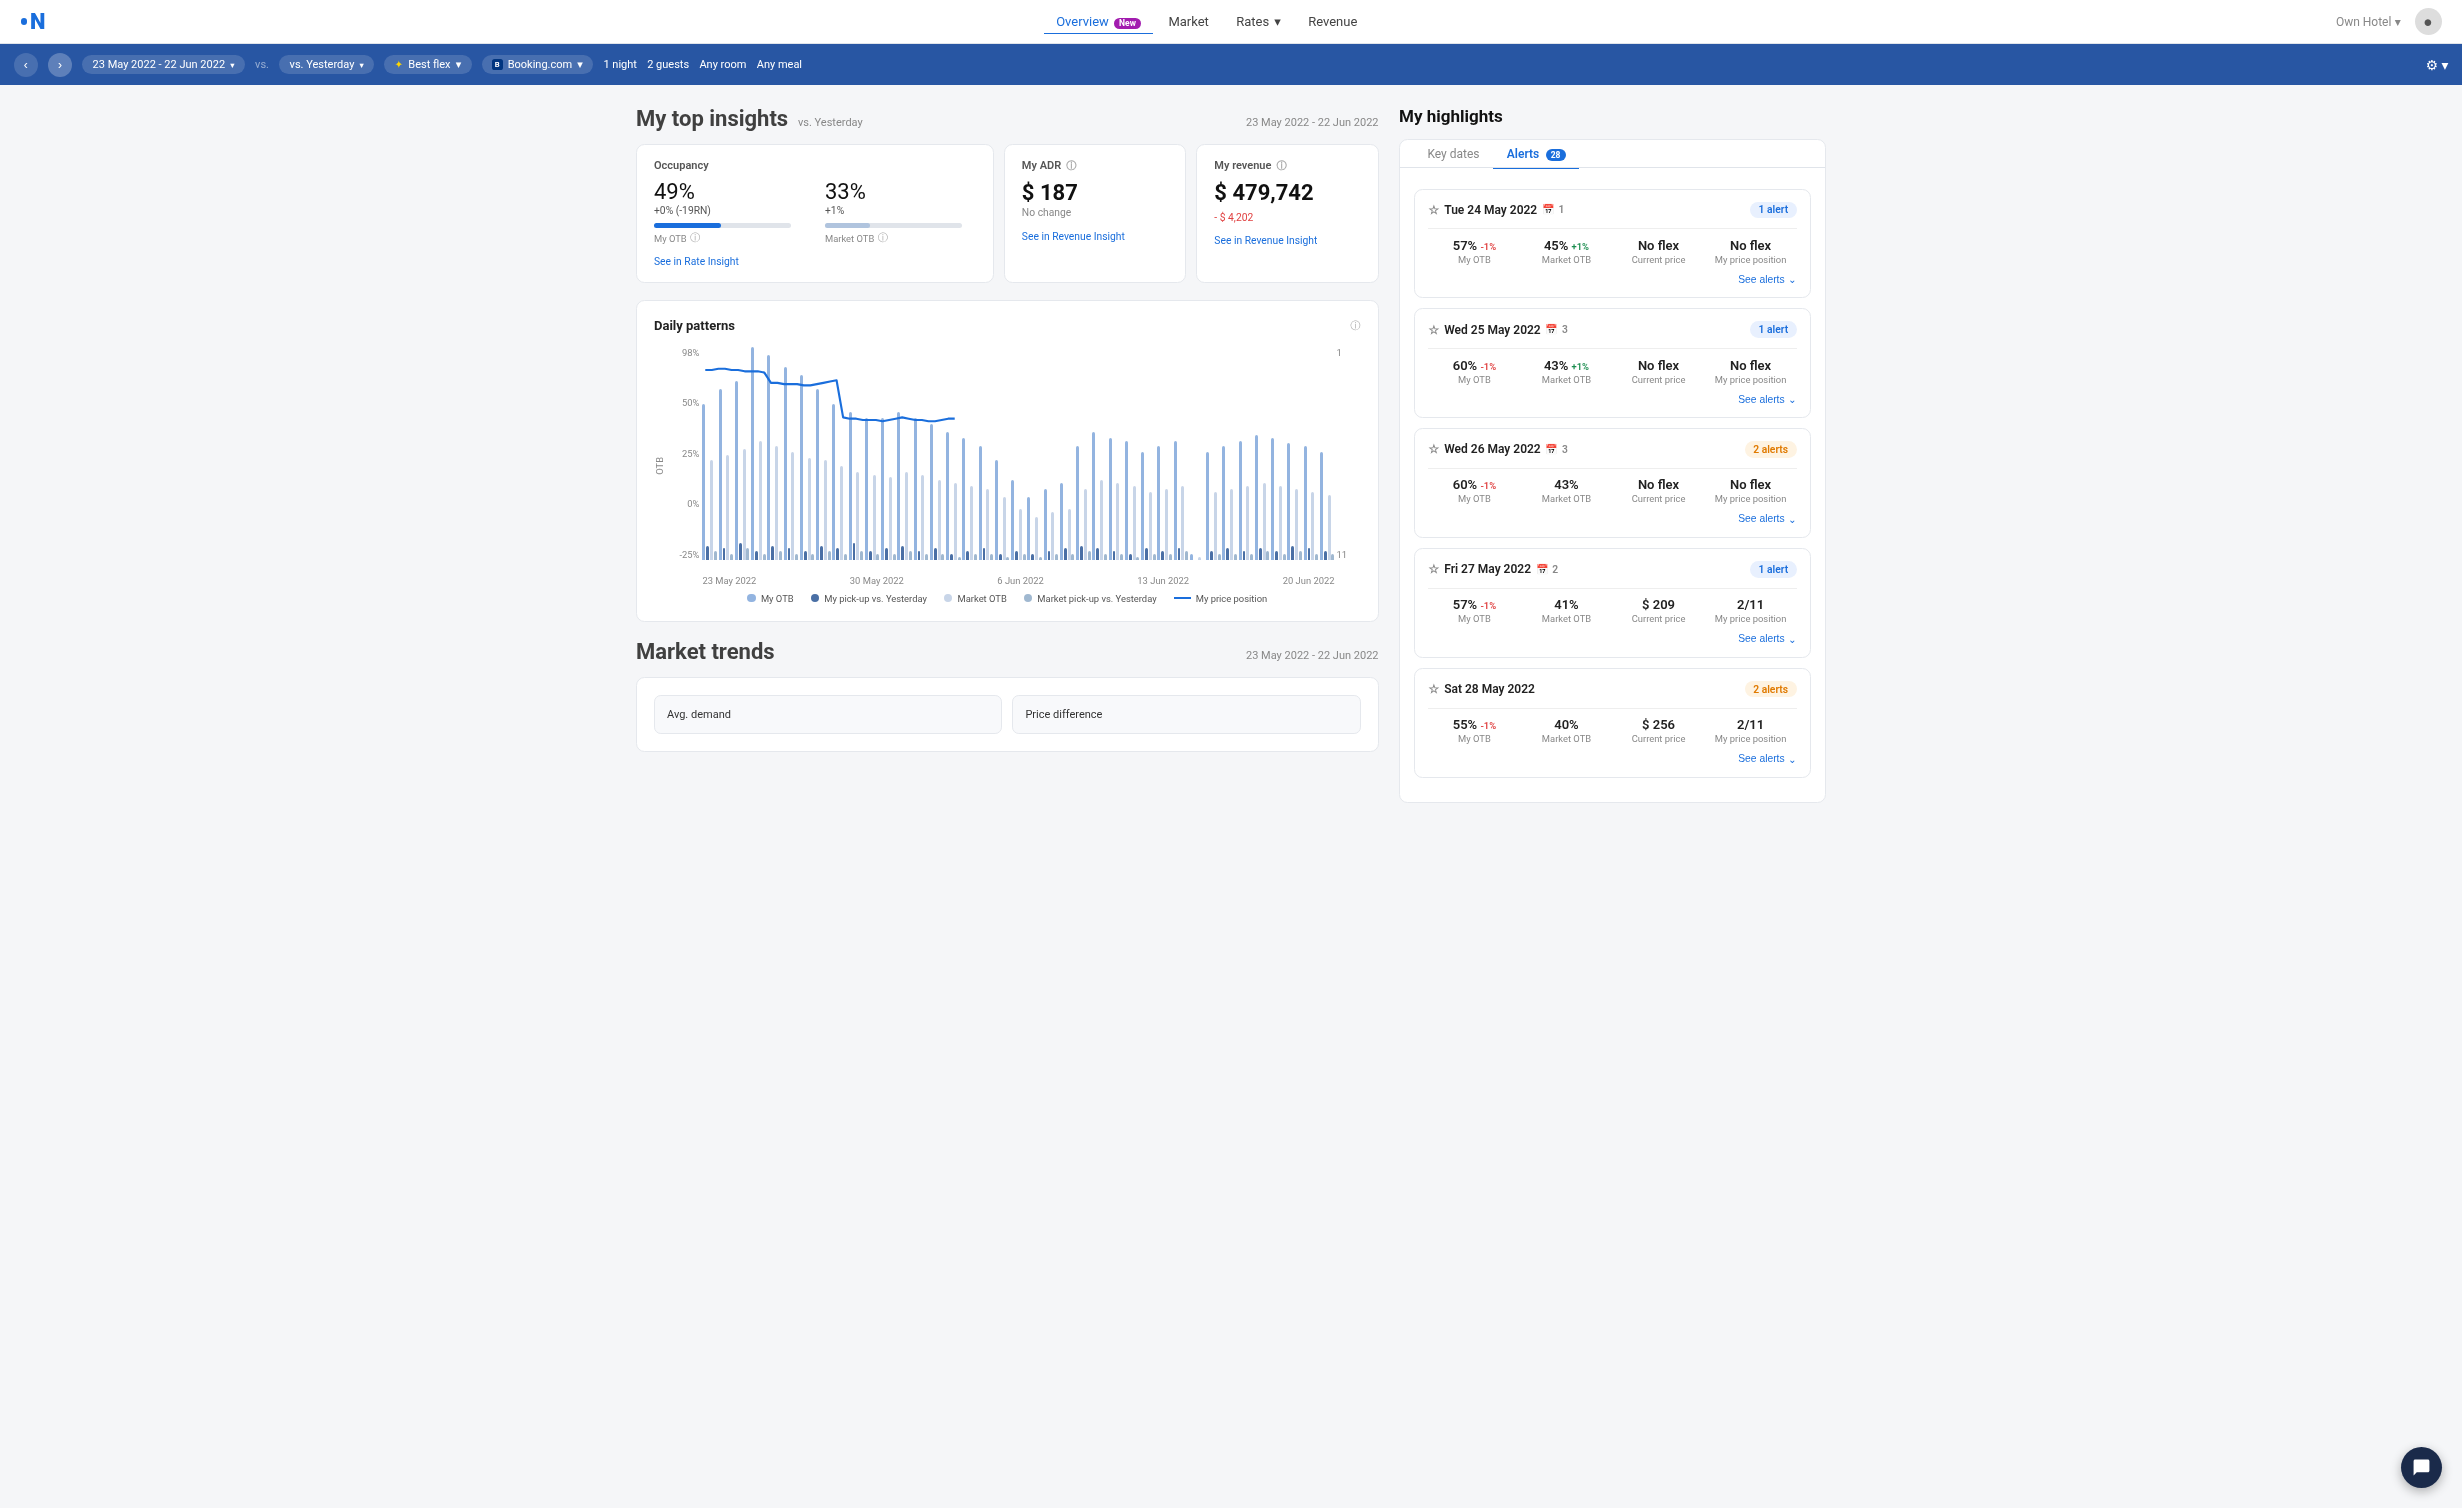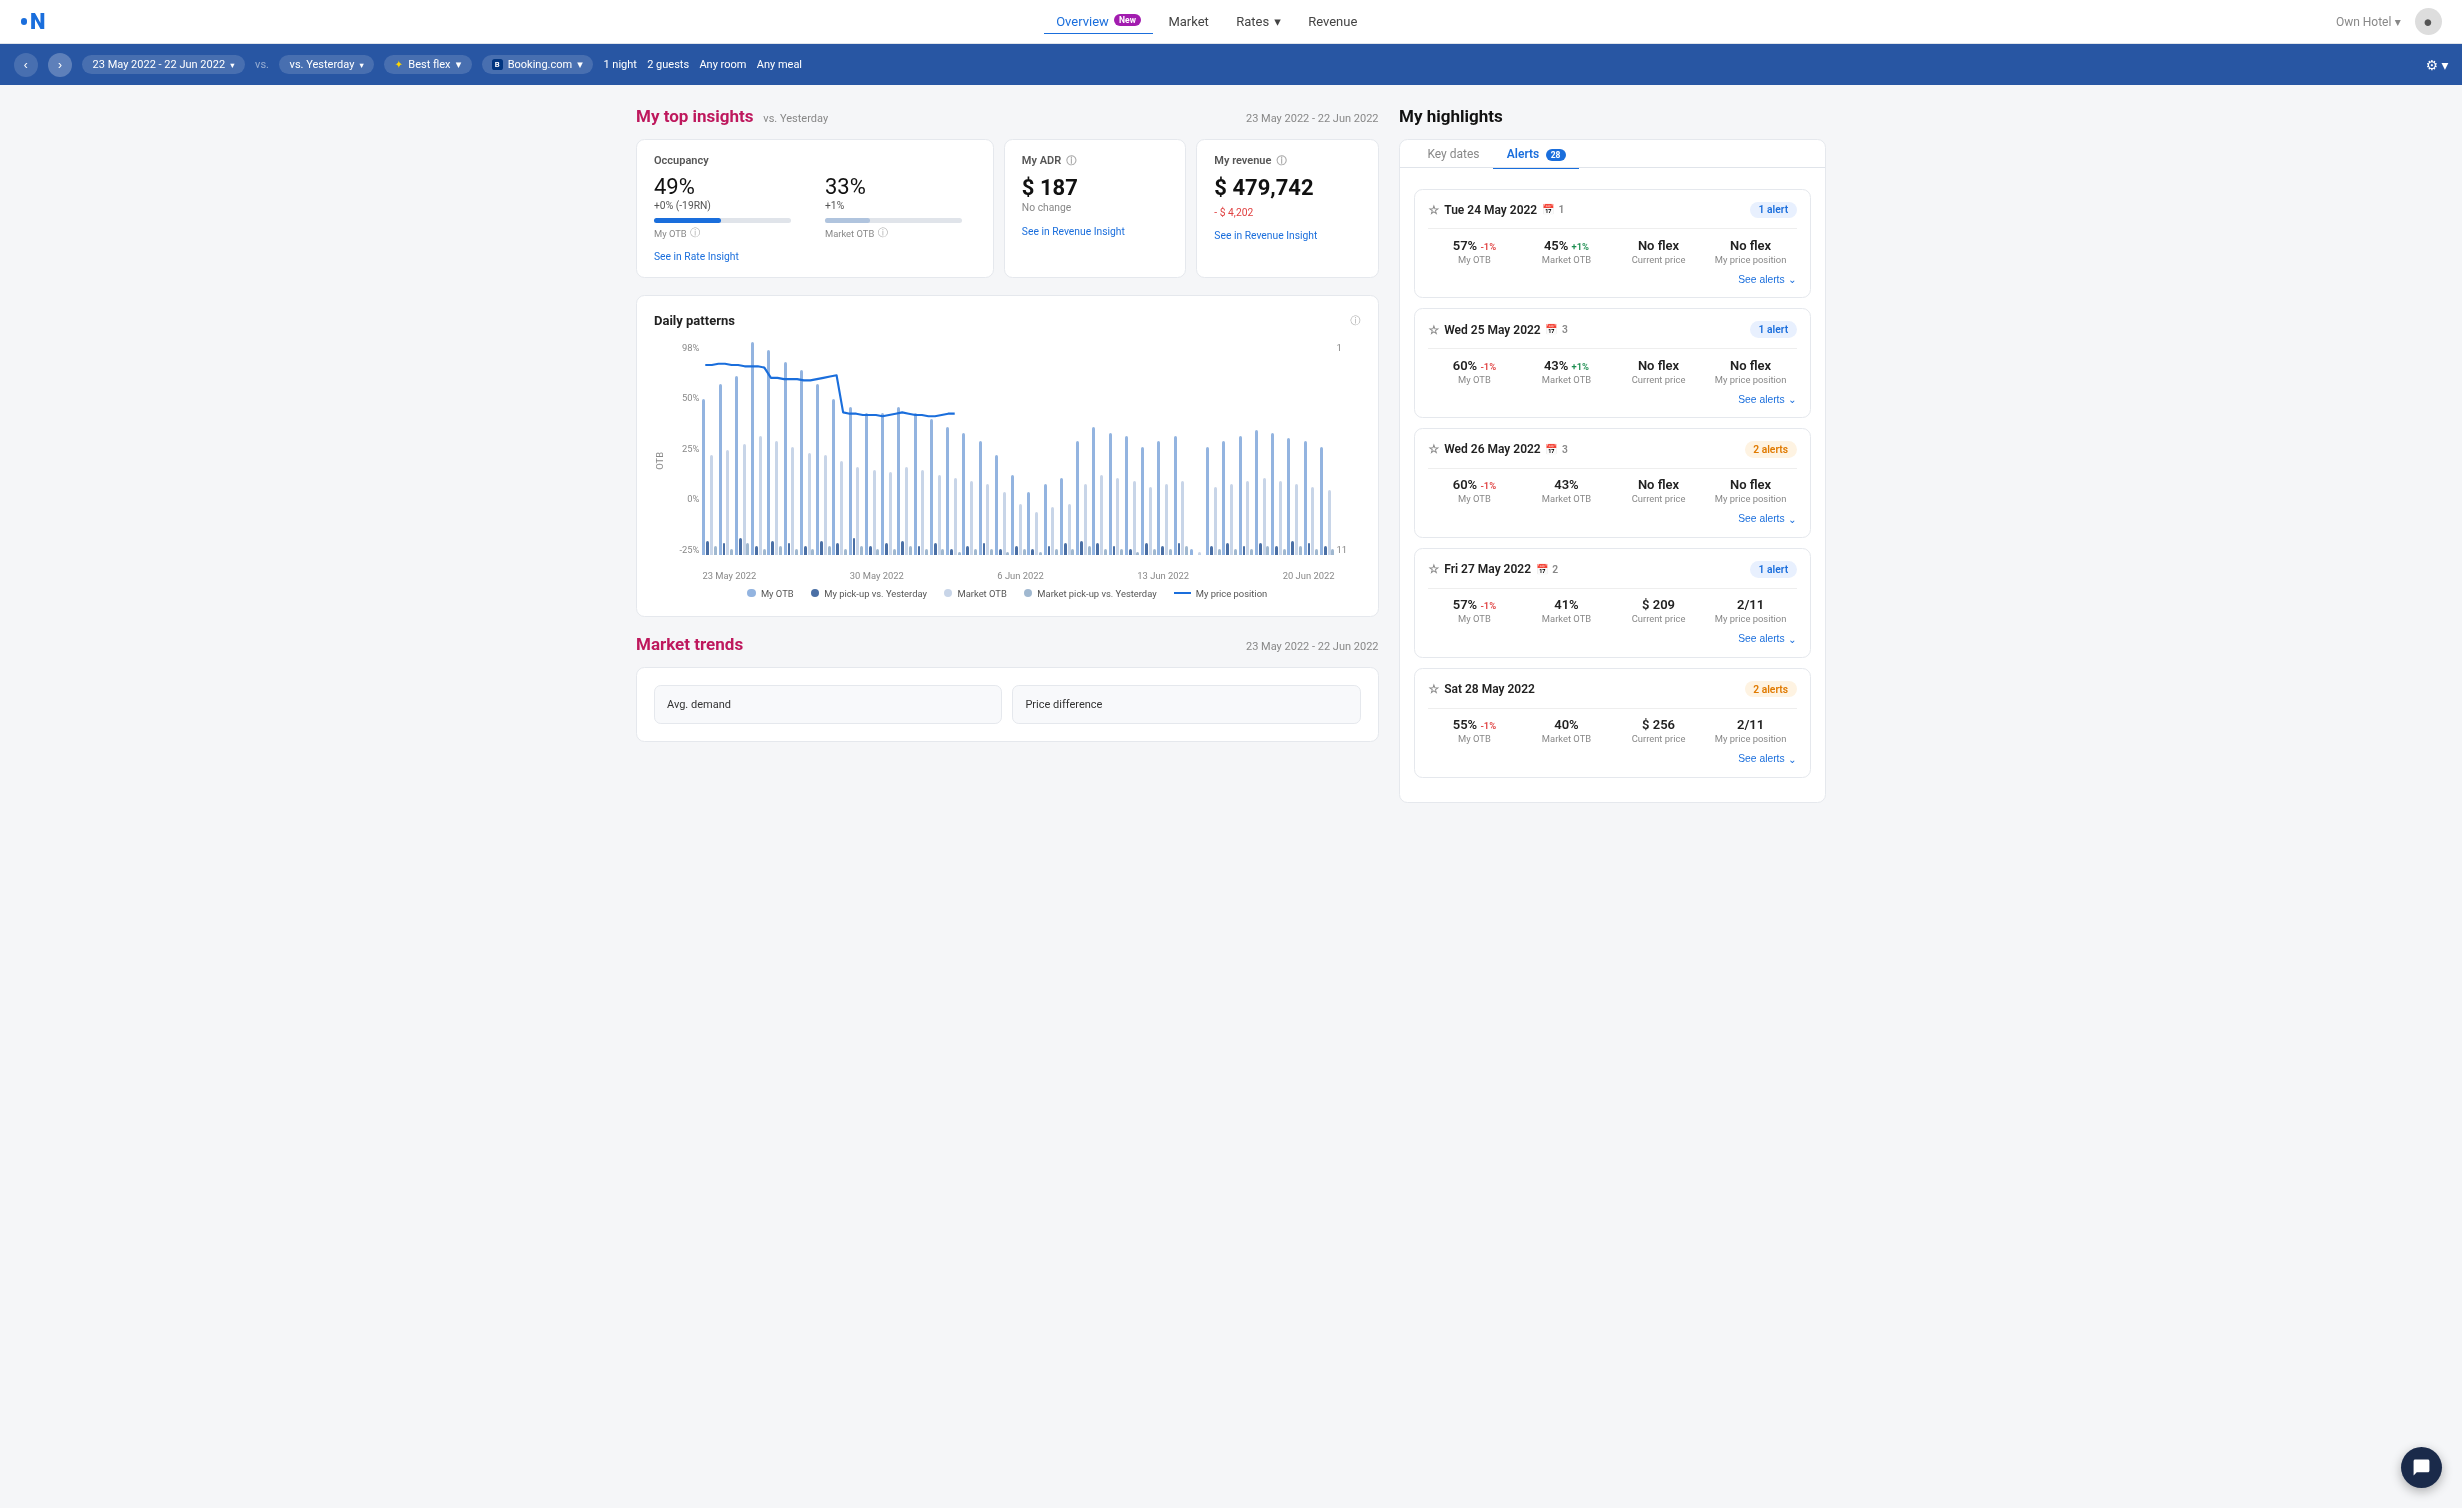--- a/index.html
+++ b/index.html
@@ -23,21 +23,21 @@
     }
     .nav-links { display: flex; align-items: center; gap: 3.4px; flex: 1; justify-content: center; }
     .nav-link {
       padding: 5.1px 12px;
       border-radius: 5.1px;
       cursor: pointer;
       font-size: 13px;
       color: #444;
       text-decoration: none;
       display: flex;
-      align-items: flex-start;
+      align-items: flex-end;
       gap: 5.1px;
     }
     .nav-link.active {
       color: #1a6edc;
       border-bottom: 1.7px solid #1a6edc;
       border-radius: 0;
       padding-bottom: 3.4px;
     }
     .nav-badge {
       background: #a21caf;
@@ -140,21 +140,21 @@
     .left-panel { flex: 1; min-width: 0; margin-right: 20.5px; }
     .right-panel { width: 427px; flex-shrink: 0; }
 
     
     .section-header {
       display: flex;
       align-items: baseline;
       justify-content: space-between;
       margin-bottom: 13.7px;
     }
-    .section-title { font-size: 17px; font-weight: 700; color: #be185d; }
+    .section-title { font-size: 22px; font-weight: 700; color: #404040; }
     .section-subtitle { font-size: 11px; color: #888; margin-left: 6.8px; }
     .section-date { font-size: 11px; color: #888; }
 
     
     .cards-row {
       display: flex;
       gap: 10.3px;
       margin-bottom: 17px;
     }
     .card {

